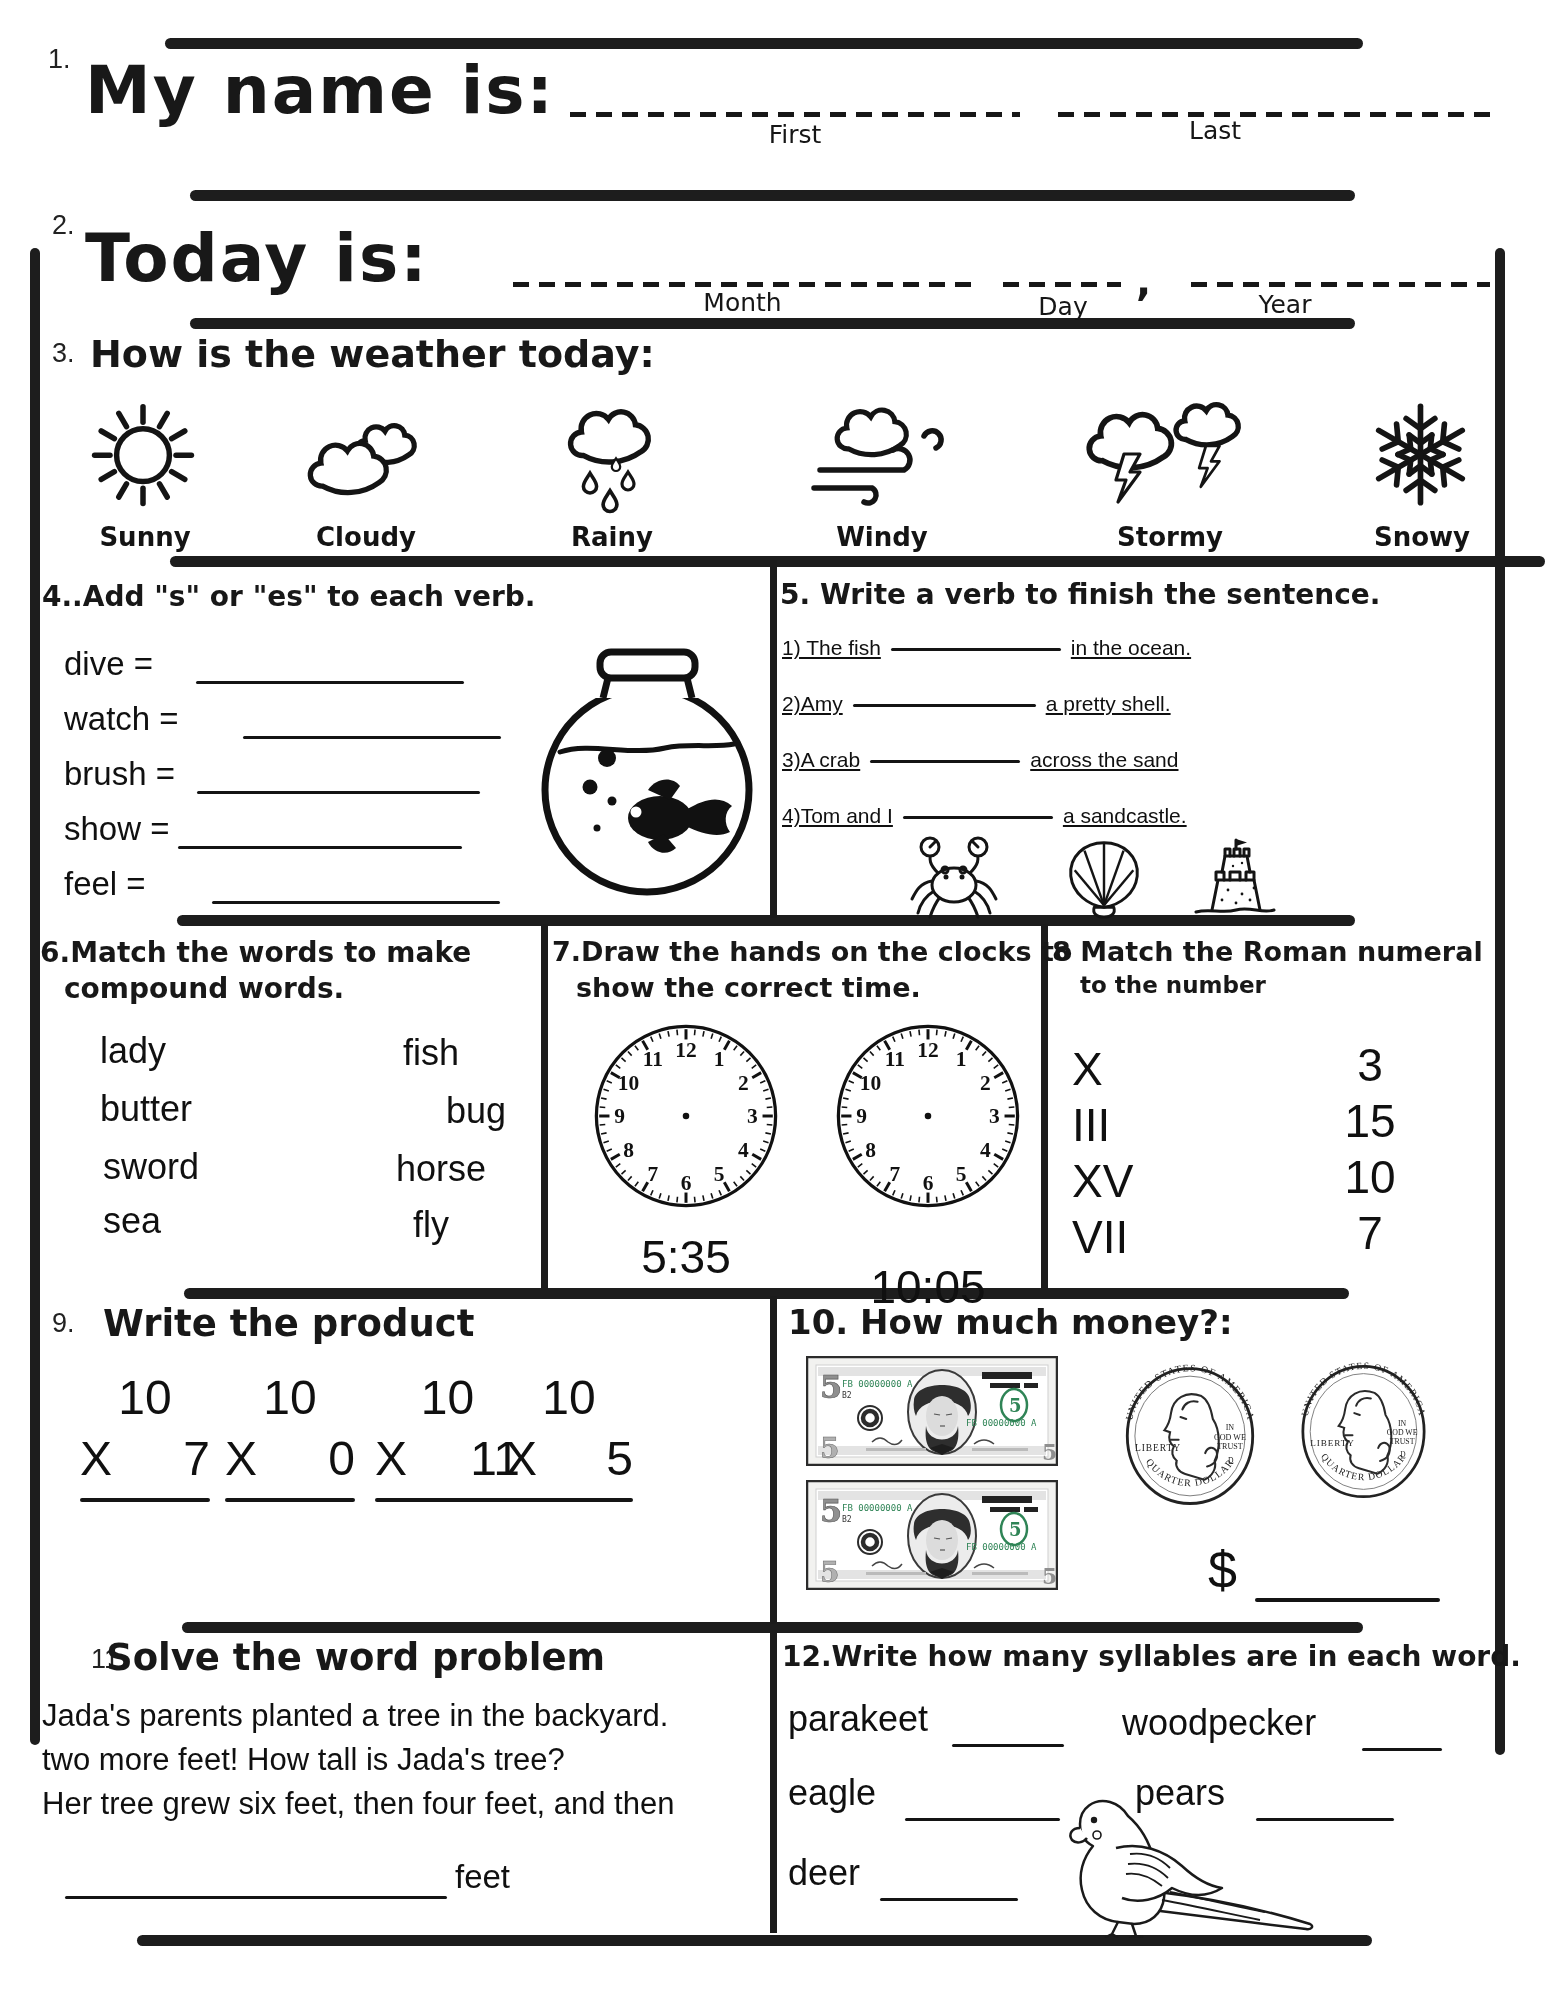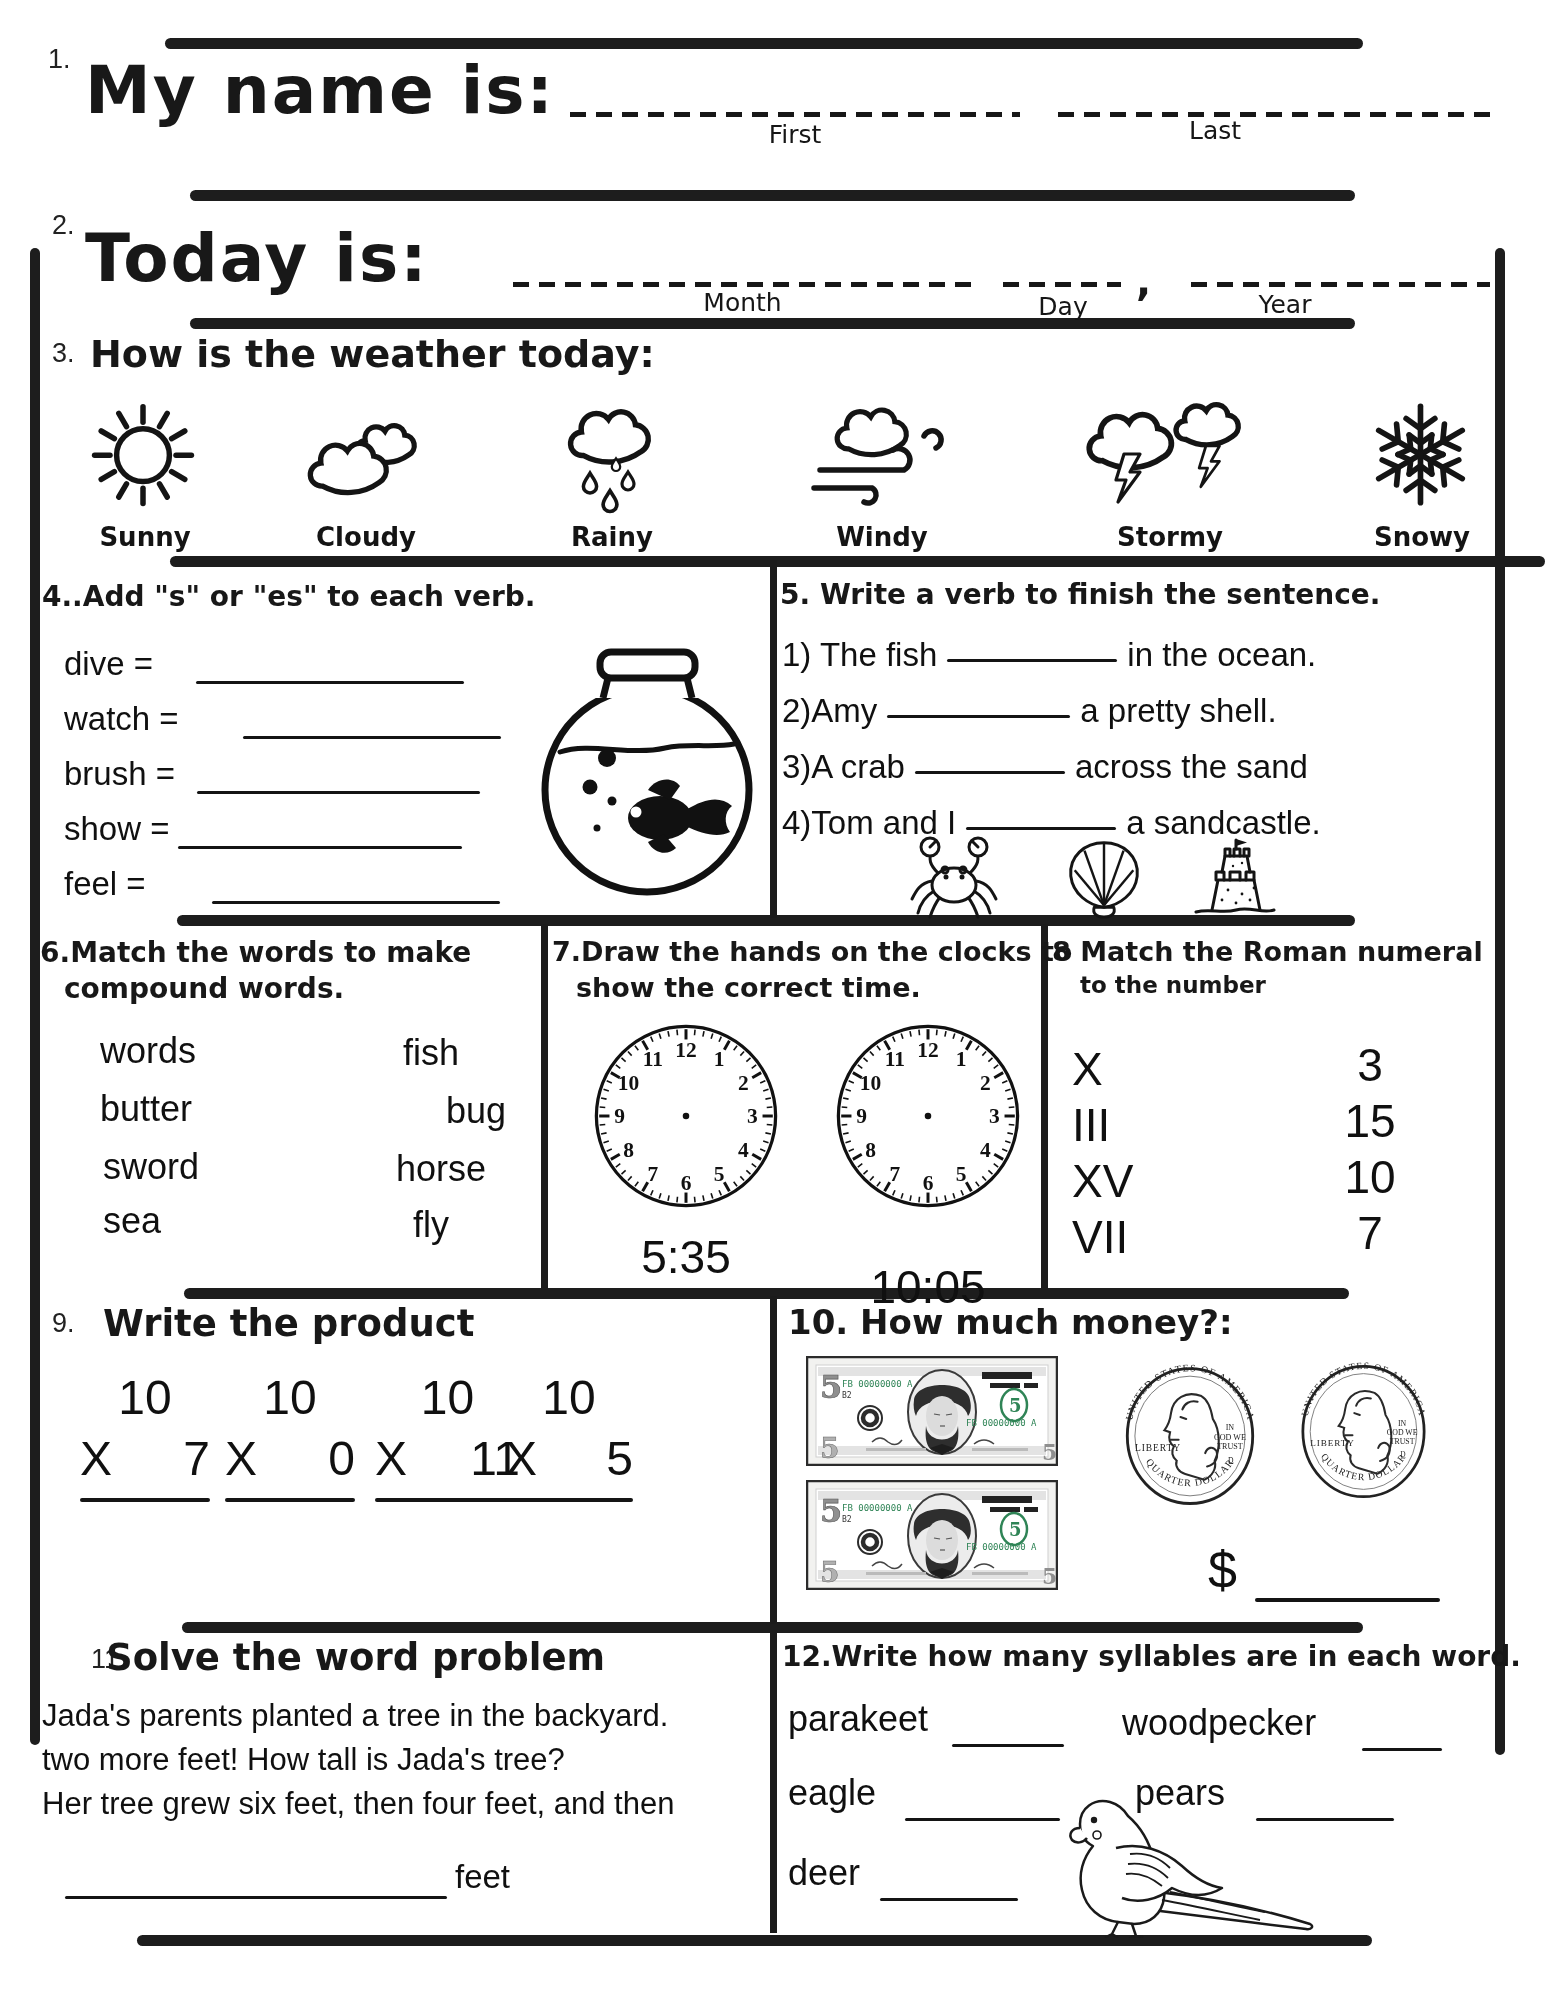--- a/index.html
+++ b/index.html
@@ -13,21 +13,21 @@
   .num{font-family:"Liberation Sans",sans-serif;font-weight:400;color:#222;}
   .bd{font-family:"Liberation Sans",sans-serif;color:#101010;}
   .dash{position:absolute;height:5px;
         background:repeating-linear-gradient(90deg,#171717 0 16px,transparent 16px 26px);}
   .sub{position:absolute;font-family:"DejaVu Sans",sans-serif;font-weight:500;
        font-size:25px;color:#161616;text-align:center;}
   .blank{position:absolute;height:3px;background:#141414;border-radius:2px;}
   .iblank{display:inline-block;height:3px;background:#141414;border-radius:2px;
           vertical-align:baseline;margin:0 10px 4px 10px;}
   .vlabel{font-size:33px;}
-  .sent{position:absolute;font-size:33px;white-space:nowrap;}
+  .sent{position:absolute;font-size:21px;white-space:nowrap;text-decoration:underline;}
   .word{position:absolute;font-size:36px;}
   .wlabel{position:absolute;font-family:"DejaVu Sans",sans-serif;font-weight:700;
           font-size:26px;text-align:center;}
   .roman{position:absolute;font-size:46px;}
   .time{position:absolute;font-size:46px;text-align:center;width:160px;}
   .pcol{position:absolute;font-size:48px;}
   .ptop{text-align:center;}
   .prow{display:flex;justify-content:space-between;margin-top:6px;}
   .pline{height:4px;background:#151515;margin-top:12px;border-radius:2px;}
   .clock-num{font-family:"Liberation Serif",serif;font-weight:700;font-size:23px;
@@ -287,21 +287,21 @@
         <circle cx="41" cy="30" r="1.2"></circle>
           <circle cx="50" cy="27" r="1.2"></circle>
       </g>
     </svg>
   </div>
 
   <div class="abs hd" style="left:40px;top:936px;font-size:28px;">
     <span>6.</span><span>Match the words to make</span>
   </div>
   <div class="abs hd" style="left:64px;top:972px;font-size:28px;">compound words.</div>
-  <span class="word bd" style="left:100px;top:1030px;">words</span>
+  <span class="word bd" style="left:100px;top:1030px;">lady</span>
   <span class="word bd" style="left:100px;top:1088px;">butter</span>
   <span class="word bd" style="left:103px;top:1146px;">sword</span>
   <span class="word bd" style="left:103px;top:1200px;">sea</span>
   <span class="word bd" style="left:403px;top:1032px;">fish</span>
   <span class="word bd" style="left:406px;top:1090px;margin-left:40px;">bug</span>
   <span class="word bd" style="left:396px;top:1148px;">horse</span>
   <span class="word bd" style="left:413px;top:1204px;">fly</span>
 
   <div class="abs hd" style="left:552px;top:936px;font-size:27px;">
     <span>7.</span><span>Draw the hands on the clocks to</span>

